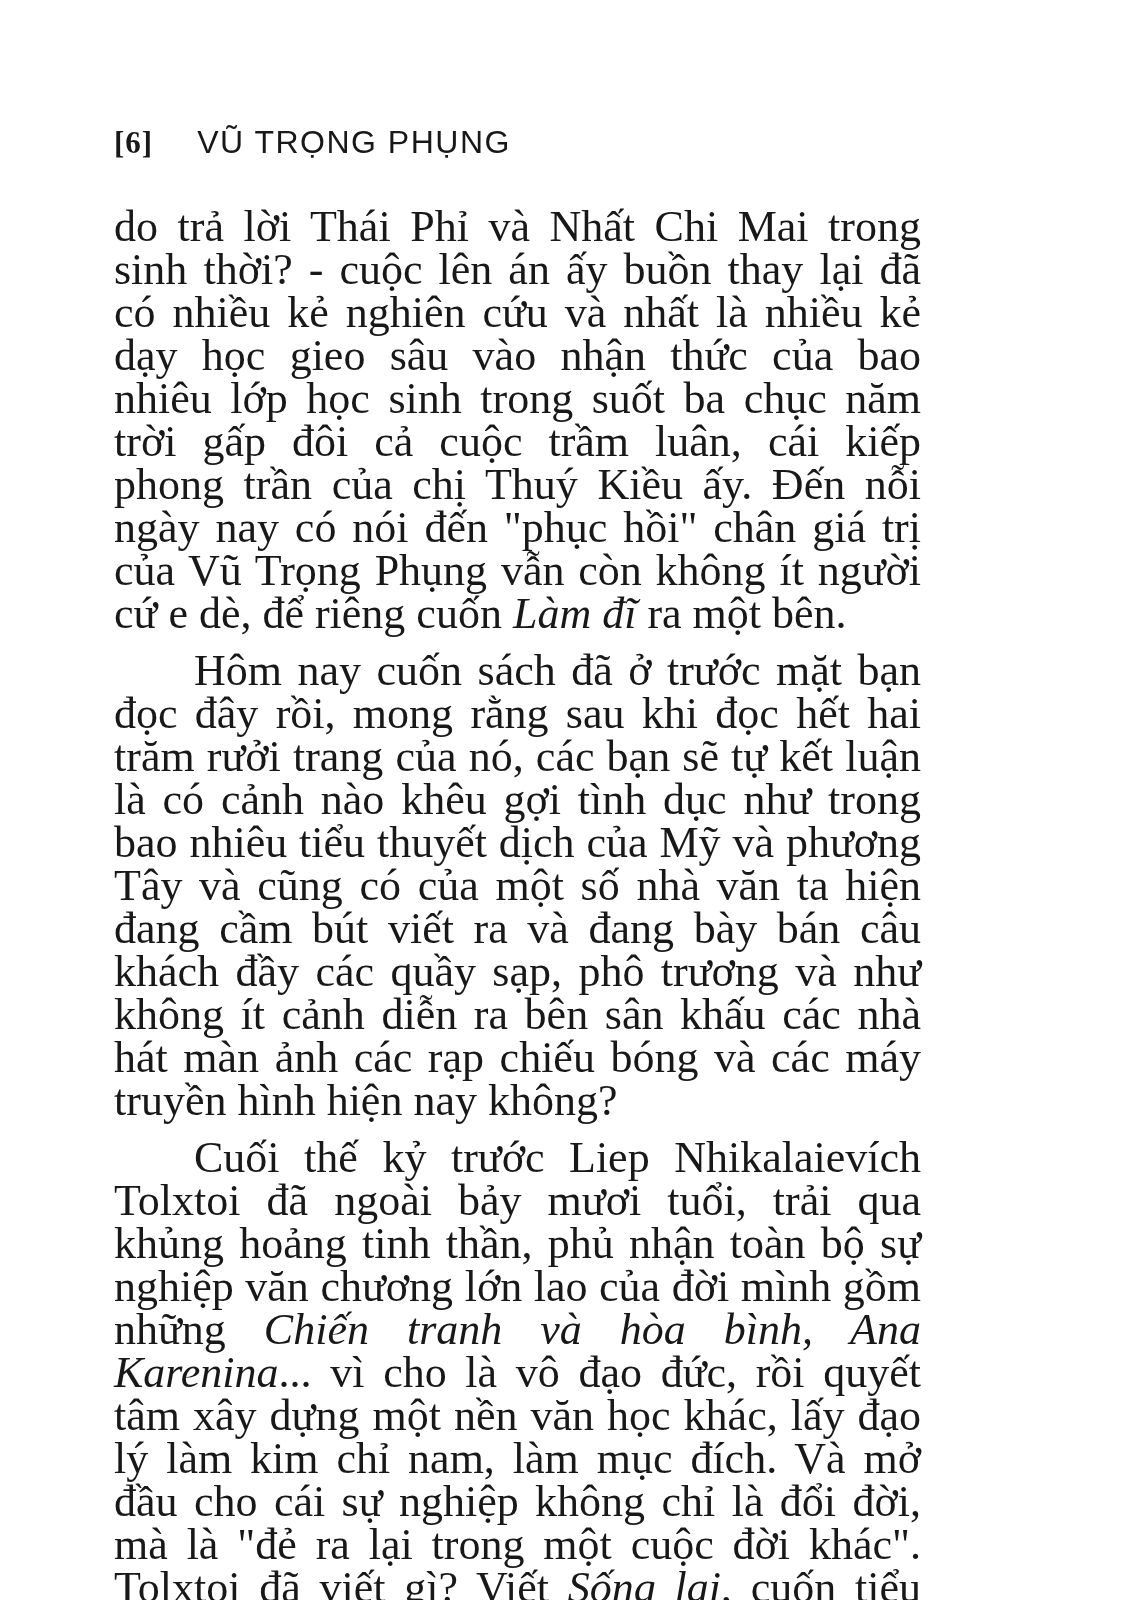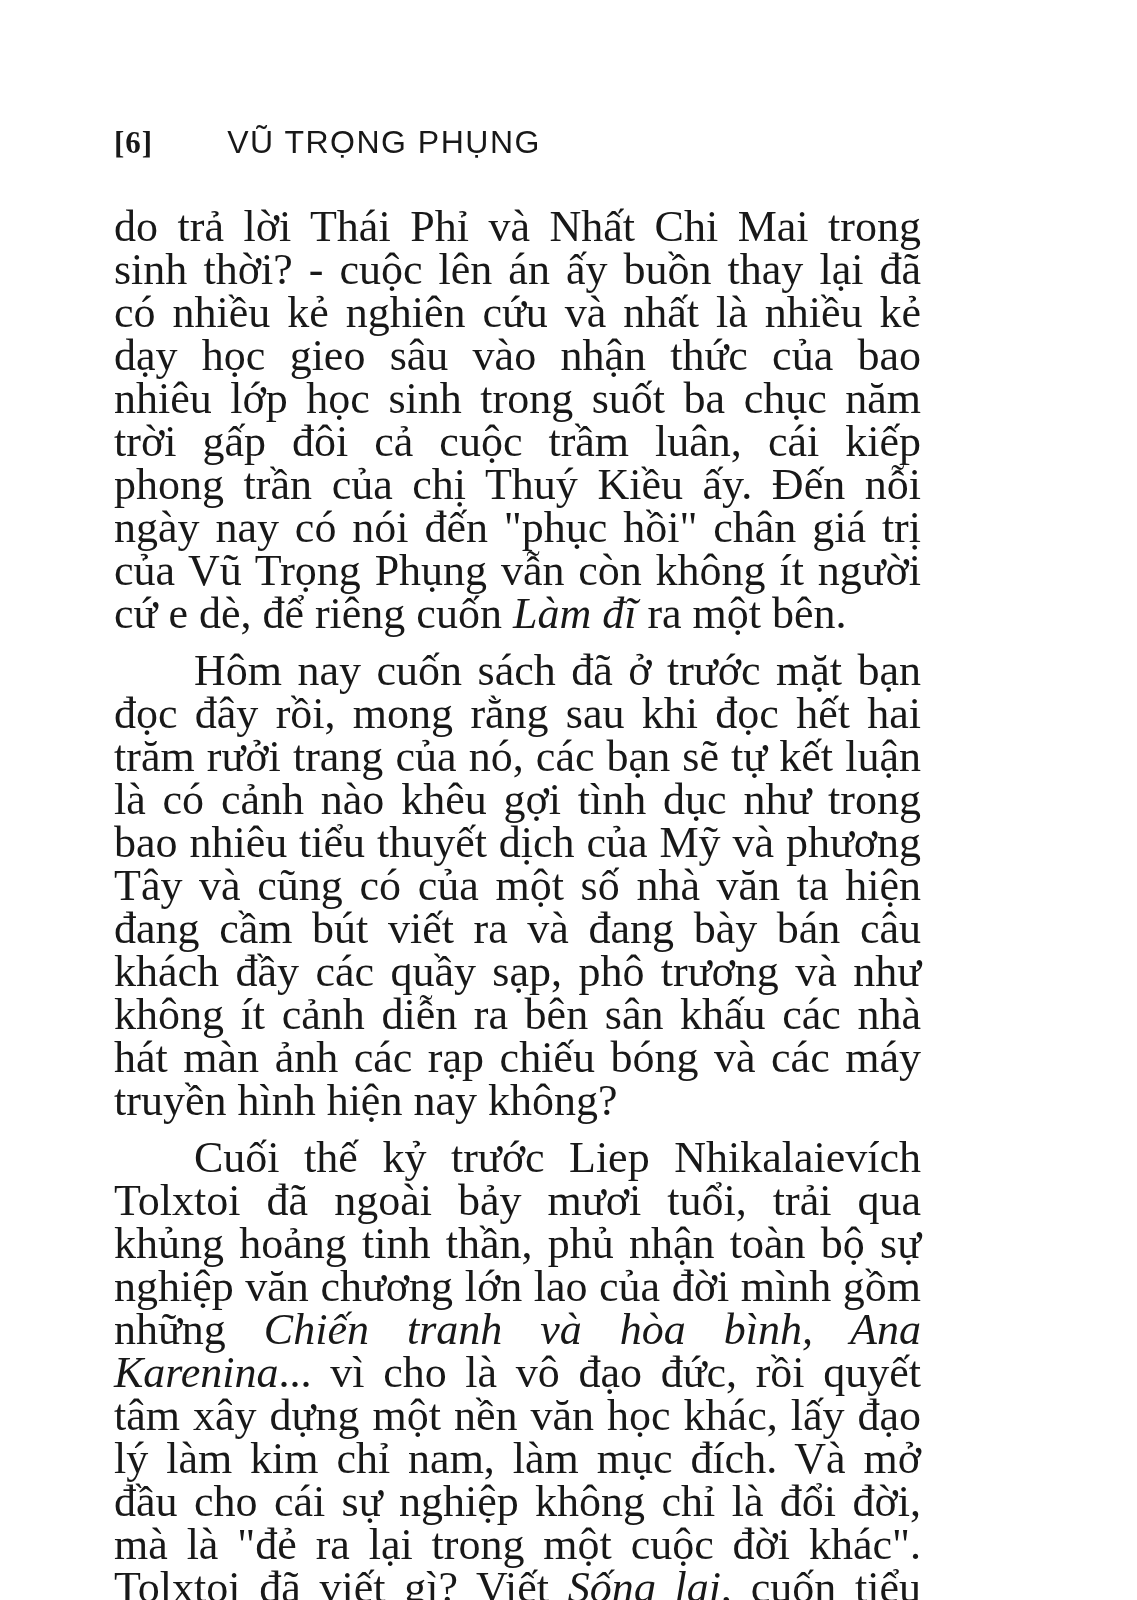--- a/index.html
+++ b/index.html
@@ -26,21 +26,21 @@
     font-family: "Liberation Serif", "DejaVu Serif", serif;
     font-weight: bold;
     font-size: 31px;
     letter-spacing: 1px;
   }
   .running-title {
     font-family: "Liberation Sans", "DejaVu Sans", sans-serif;
     font-size: 32px;
     font-weight: normal;
     letter-spacing: 1.5px;
-    margin-left: 74px;
+    margin-left: 44px;
     white-space: nowrap;
   }
   .body-text {
     font-family: "Liberation Serif", "DejaVu Serif", serif;
     font-size: 44px;
     line-height: 43px;
     text-align: justify;
   }
   .body-text p {
     margin: 0 0 14px 0;

